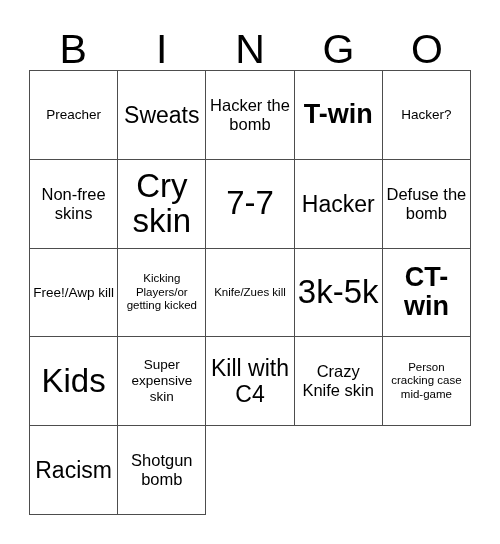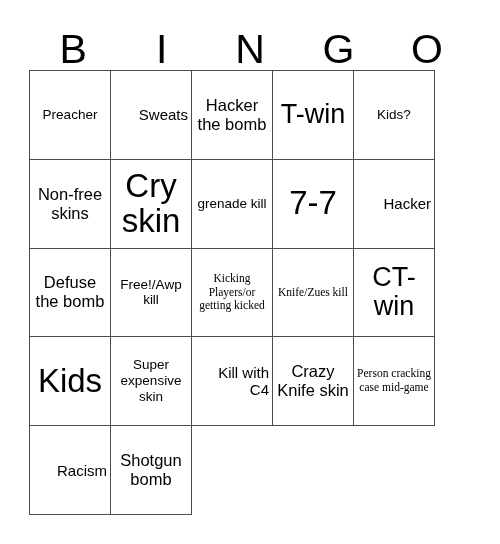--- a/index.html
+++ b/index.html
@@ -42,21 +42,21 @@
     letter-spacing: 0;
     color: #000000;
     user-select: none;
   }
 
   
   .grid {
     position: absolute;
     left: 29px;
     top: 70px;
-    width: 406px;
+    width: 442px;
     height: 445px;
     box-sizing: border-box;
     display: grid;
     grid-template-columns: repeat(5, 1fr);
     grid-template-rows: repeat(5, 1fr);
     border-top: 1px solid #4d4d4d;
     border-left: 1px solid #4d4d4d;
     background: #ffffff;
   }
 
@@ -76,25 +76,25 @@
   .cell-text {
     display: block;
     width: 100%;
     line-height: 1.14;
     word-wrap: break-word;
     overflow-wrap: break-word;
     hyphens: none;
   }
 
   
-  .size-xs .cell-text { font-size: 11.5px; line-height: 1.2; font-family: Liberation Serif, serif; }
+  .size-xs .cell-text { font-size: 11.5px; line-height: 1.2; }
   .size-sm .cell-text { font-size: 13.5px; line-height: 1.18; }
   .size-md .cell-text { font-size: 16.5px; line-height: 1.16; }
-  .size-lg .cell-text { font-size: 15px;  line-height: 1.14; text-align: right; }
-  .size-xl .cell-text { font-size: 27px;  line-height: 1.1; }
+  .size-lg .cell-text { font-size: 23px;  line-height: 1.14; }
+  .size-xl .cell-text { font-size: 27px;  line-height: 1.1; font-weight: bold; }
   .size-xxl .cell-text { font-size: 33px; line-height: 1.06; }
 </style>
 </head>
 <body>
 
 <div id="bingo-card">
 
   <div class="header-row">
     <div class="header-letter">B</div>
     <div class="header-letter">I</div>
@@ -110,48 +110,48 @@
       <div class="cell size-lg">
         <span class="cell-text">Sweats</span>
       </div>
       <div class="cell size-md">
         <span class="cell-text">Hacker the bomb</span>
       </div>
       <div class="cell size-xl">
         <span class="cell-text">T-win</span>
       </div>
       <div class="cell size-sm">
-        <span class="cell-text">Kids?</span>
+        <span class="cell-text">Hacker?</span>
       </div>
       <div class="cell size-md">
         <span class="cell-text">Non-free skins</span>
       </div>
       <div class="cell size-xxl">
         <span class="cell-text">Cry skin</span>
-      </div>
-      <div class="cell size-sm">
-        <span class="cell-text">grenade kill</span>
       </div>
       <div class="cell size-xxl">
         <span class="cell-text">7-7</span>
       </div>
       <div class="cell size-lg">
         <span class="cell-text">Hacker</span>
       </div>
       <div class="cell size-md">
         <span class="cell-text">Defuse the bomb</span>
       </div>
       <div class="cell size-sm">
         <span class="cell-text">Free!/Awp kill</span>
       </div>
       <div class="cell size-xs">
         <span class="cell-text">Kicking Players/or getting kicked</span>
       </div>
       <div class="cell size-xs">
         <span class="cell-text">Knife/Zues kill</span>
+      </div>
+      <div class="cell size-xxl">
+        <span class="cell-text">3k-5k</span>
       </div>
       <div class="cell size-xl">
         <span class="cell-text">CT-win</span>
       </div>
       <div class="cell size-xxl">
         <span class="cell-text">Kids</span>
       </div>
       <div class="cell size-sm">
         <span class="cell-text">Super expensive skin</span>
       </div>

